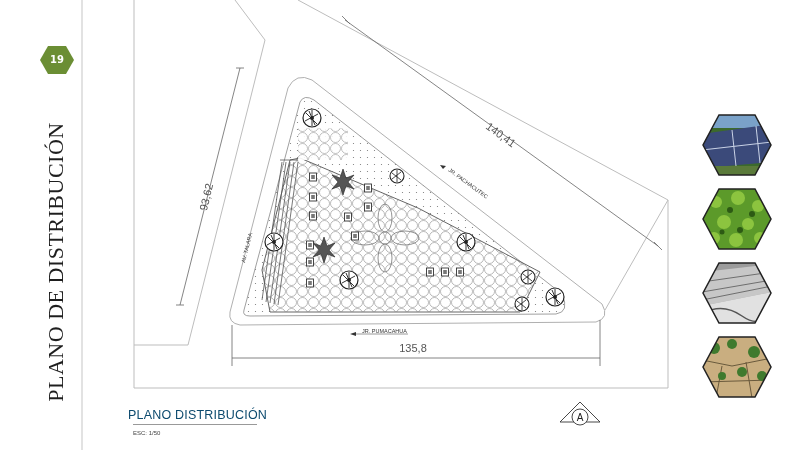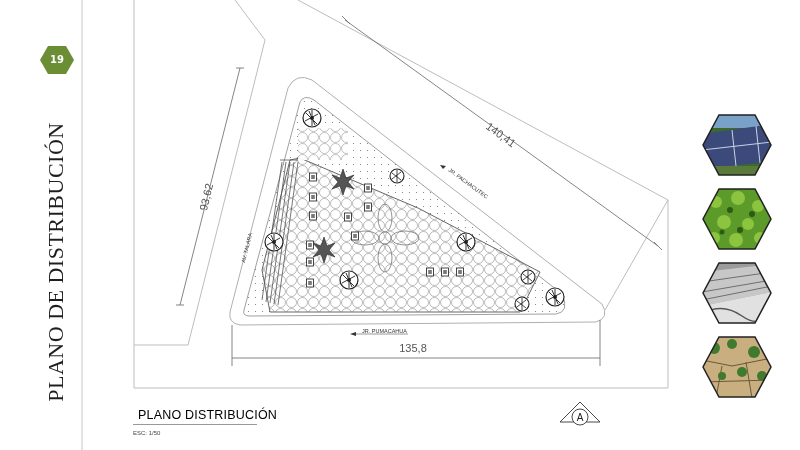--- a/index.html
+++ b/index.html
@@ -4,21 +4,21 @@
 <style>
   html, body { margin: 0; padding: 0; }
   body { width: 800px; height: 450px; background: #ffffff; position: relative; overflow: hidden; font-family: "Liberation Sans", sans-serif; }
   .sidebar { position: absolute; left: 0; top: 0; width: 72px; height: 450px; background: #ffffff; margin-left: 12px; }
   .sidebar-divider { position: absolute; left: 81px; top: 0; width: 2px; height: 450px; background: #e2e2e2; }
   .page-badge { position: absolute; left: 28px; top: 46px; width: 34px; height: 28px; }
   .page-badge svg { position: absolute; left: 0; top: 0; }
   .page-badge span { position: absolute; left: 0; top: 0; width: 34px; height: 28px; line-height: 28px; text-align: center; color: #ffffff; font-size: 10px; font-weight: bold; font-family: "DejaVu Sans", sans-serif; }
   .vertical-title { position: absolute; left: 44px; top: 262px; transform: translate(-50%, -50%) rotate(-90deg); white-space: nowrap; font-family: "Liberation Serif", serif; font-size: 22px; letter-spacing: 0.5px; color: #1e1e1e; }
   .plan { position: absolute; left: 83px; top: 0; }
-  .plan-title { position: absolute; left: 138px; top: 408px; font-size: 12.5px; color: #000000; letter-spacing: 0.2px; }
+  .plan-title { position: absolute; left: 128px; top: 408px; font-size: 12.5px; color: #0c4a6e; letter-spacing: 0.2px; }
   .plan-title-underline { position: absolute; left: 133px; top: 424px; width: 124px; height: 1px; background: #999; }
   .plan-scale { position: absolute; left: 133px; top: 430px; font-size: 6px; color: #444; }
   .north-marker { position: absolute; left: 558px; top: 400px; }
   .materials { position: absolute; left: 702px; top: 114px; width: 70px; }
   .mat { position: absolute; left: 0; width: 70px; height: 62px; }
 </style>
 </head>
 <body>
 
 <div class="sidebar">

